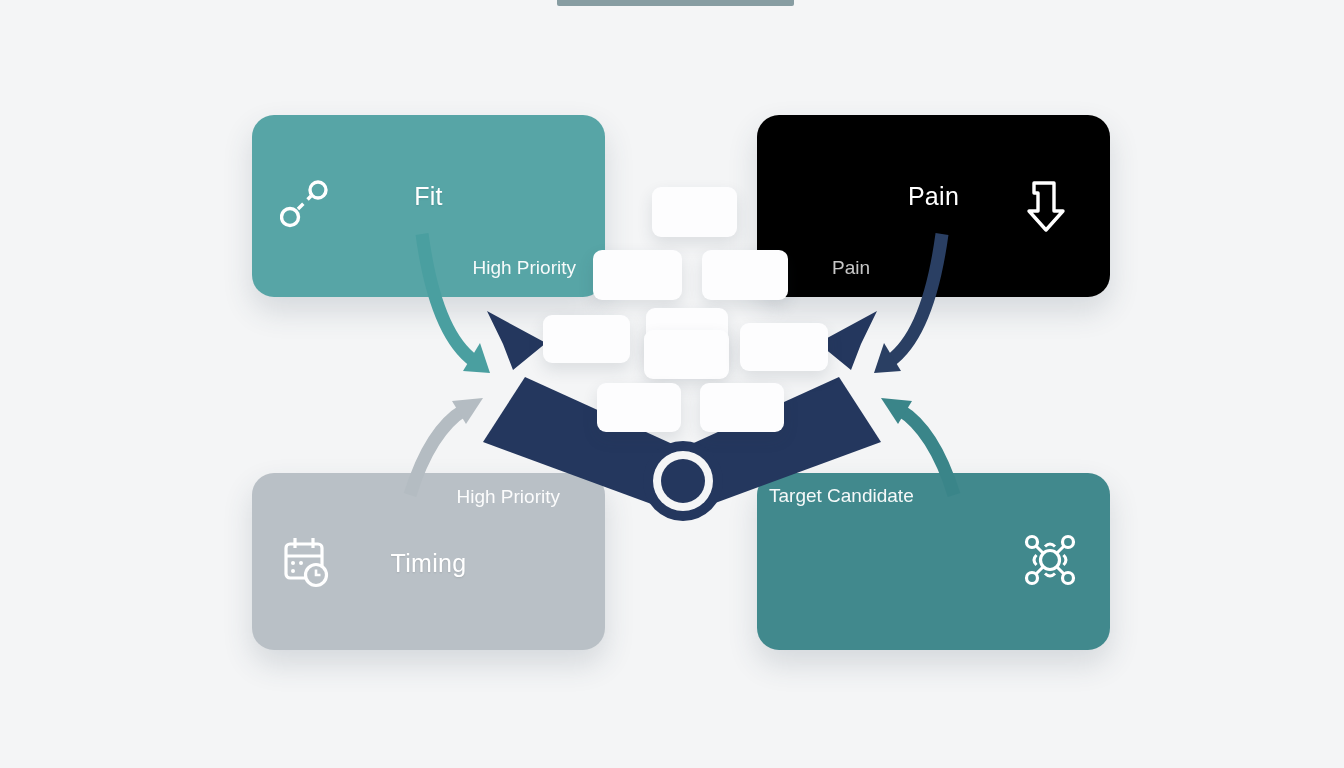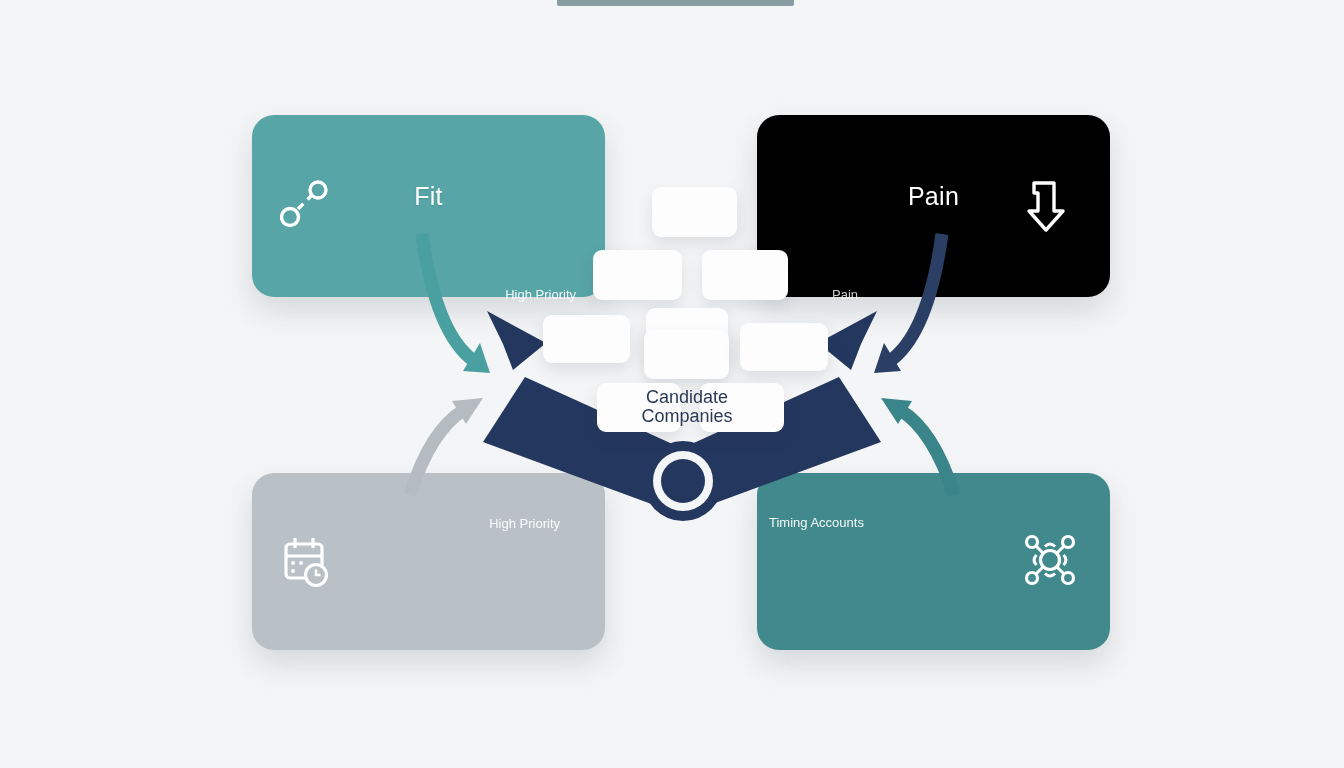--- a/index.html
+++ b/index.html
@@ -21,21 +21,21 @@
   #timing{left:252px;top:473px;background:#b9c0c6;}
   #reach{left:757px;top:473px;background:#41898d;}
   .quad .title{
     position:absolute;left:0;width:100%;text-align:center;color:#ffffff;
     font-size:25px;font-weight:500;letter-spacing:.3px;
     text-shadow:0 1px 2px rgba(0,0,0,.10);
   }
   #fit .title,#pain .title{top:67px;}
   #timing .title,#reach .title{top:76px;}
   .quad .label{
-    position:absolute;color:rgba(255,255,255,.95);font-size:13px;font-weight:400;margin-top:30px;
+    position:absolute;color:rgba(255,255,255,.95);font-size:19px;font-weight:400;
   }
   #fit .label{right:29px;top:142px;}
   #pain .label{left:75px;top:142px;color:rgba(255,255,255,.78);}
   #timing .label{right:45px;top:13px;}
   #reach .label{left:12px;top:12px;}
   .quad svg.qicon{position:absolute;}
   #fit svg.qicon{left:28px;top:64px;}
   #pain svg.qicon{left:261px;top:61px;}
   #timing svg.qicon{left:30px;top:61px;}
   #reach svg.qicon{left:263px;top:57px;}
@@ -79,40 +79,41 @@
       <rect x="4" y="10" width="36" height="34" rx="4" fill="none" stroke="#ffffff" stroke-width="3.2"></rect>
       <line x1="13" y1="4" x2="13" y2="14" stroke="#ffffff" stroke-width="3.2"></line>
       <line x1="31" y1="4" x2="31" y2="14" stroke="#ffffff" stroke-width="3.2"></line>
       <line x1="4" y1="22" x2="40" y2="22" stroke="#ffffff" stroke-width="3.2"></line>
       <circle cx="11" cy="29" r="2" fill="#ffffff"></circle>
       <circle cx="19" cy="29" r="2" fill="#ffffff"></circle>
       <circle cx="11" cy="37" r="2" fill="#ffffff"></circle>
       <circle cx="34" cy="41" r="10.5" fill="#b9c0c6" stroke="#ffffff" stroke-width="3.2"></circle>
       <path d="M34 35.5 V41 H38.5" fill="none" stroke="#ffffff" stroke-width="2.6"></path>
     </svg>
+    <div class="title">Timing</div>
     <div class="label">High Priority</div>
   </div>
 
   <div class="quad short" id="reach">
     <svg class="qicon" width="60" height="60" viewBox="0 0 60 60">
       <circle cx="30" cy="30" r="9.5" fill="none" stroke="#ffffff" stroke-width="3.2"></circle>
       <circle cx="12" cy="12" r="5.5" fill="none" stroke="#ffffff" stroke-width="3.2"></circle>
       <circle cx="48" cy="12" r="5.5" fill="none" stroke="#ffffff" stroke-width="3.2"></circle>
       <circle cx="12" cy="48" r="5.5" fill="none" stroke="#ffffff" stroke-width="3.2"></circle>
       <circle cx="48" cy="48" r="5.5" fill="none" stroke="#ffffff" stroke-width="3.2"></circle>
       <line x1="16.5" y1="16.5" x2="23" y2="23" stroke="#ffffff" stroke-width="3"></line>
       <line x1="43.5" y1="16.5" x2="37" y2="23" stroke="#ffffff" stroke-width="3"></line>
       <line x1="16.5" y1="43.5" x2="23" y2="37" stroke="#ffffff" stroke-width="3"></line>
       <line x1="43.5" y1="43.5" x2="37" y2="37" stroke="#ffffff" stroke-width="3"></line>
       <path d="M25 16.5 Q30 11.5 35 16.5" fill="none" stroke="#ffffff" stroke-width="3"></path>
       <path d="M16.5 25 Q11.5 30 16.5 35" fill="none" stroke="#ffffff" stroke-width="3"></path>
       <path d="M43.5 25 Q48.5 30 43.5 35" fill="none" stroke="#ffffff" stroke-width="3"></path>
       <path d="M25 43.5 Q30 48.5 35 43.5" fill="none" stroke="#ffffff" stroke-width="3"></path>
     </svg>
-    <div class="label">Timing Accounts</div>
+    <div class="label">Target Candidate</div>
   </div>
 
   <svg class="overlay" width="1344" height="768" viewBox="0 0 1344 768">
 
     <g>
       <path d="M422 234 C 431 300 449 343 474 361" stroke="#4a9fa0" stroke-width="13" fill="none"></path>
       <polygon points="490,373 463,371 480,343" fill="#4a9fa0"></polygon>
     </g>
 
     <g>
@@ -146,15 +147,14 @@
   <div class="card" style="left:652px;top:187px;width:85px;height:50px;"></div>
   <div class="card" style="left:593px;top:250px;width:89px;height:50px;"></div>
   <div class="card" style="left:702px;top:250px;width:86px;height:50px;"></div>
   <div class="card" style="left:543px;top:315px;width:87px;height:48px;"></div>
   <div class="card" style="left:646px;top:308px;width:82px;height:56px;"></div>
   <div class="card" style="left:644px;top:330px;width:85px;height:49px;"></div>
   <div class="card" style="left:740px;top:323px;width:88px;height:48px;"></div>
   <div class="card" style="left:597px;top:383px;width:84px;height:49px;"></div>
   <div class="card" style="left:700px;top:383px;width:84px;height:49px;"></div>
 
-  <div class="center-label">Candidate Companies</div>
 
 </div>
 
 </body></html>

